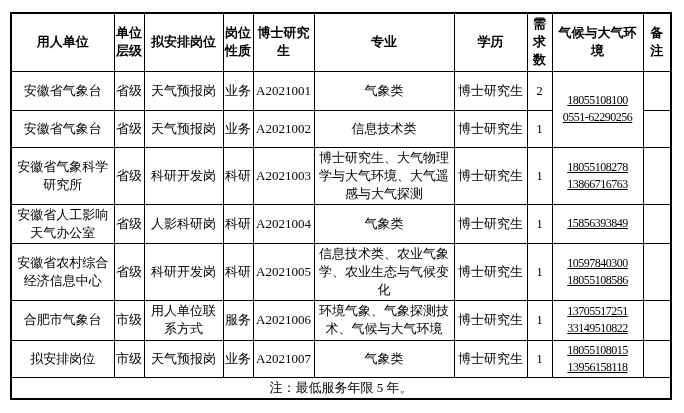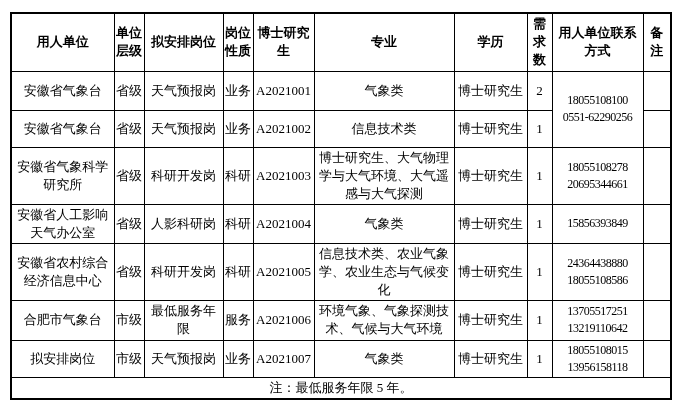--- a/index.html
+++ b/index.html
@@ -37,20 +37,21 @@
   tr.r4{height:56px;padding-left:16px;}
   tr.r5{height:40px;}
   tr.r6{height:36px;}
   tr.noterow{height:22px;}
   td.code{font-size:12px;white-space:nowrap;}
   .contact-line{
     font-size:12px;
     line-height:17px;
     white-space:nowrap;
     letter-spacing:-0.5px;
+    text-decoration:underline;
   }
   td.note-cell{
     text-align:left;
     padding-left:3px;
     font-size:13px;
   }
 </style>
 </head>
 <body>
 
@@ -71,21 +72,21 @@
     <tbody>
       <tr class="hdr">
         <th>用人单位</th>
         <th>单位层级</th>
         <th>拟安排岗位</th>
         <th>岗位性质</th>
         <th>博士研究生</th>
         <th>专业</th>
         <th>学历</th>
         <th>需求数</th>
-        <th>用人单位联系方式</th>
+        <th>气候与大气环境</th>
         <th>备注</th>
       </tr>
 
       <tr class="r0">
         <td>安徽省气象台</td>
         <td>省级</td>
         <td>天气预报岗</td>
         <td>业务</td>
         <td class="code">A2021001</td>
         <td>气象类</td>
@@ -114,21 +115,21 @@
         <td>安徽省气象科学研究所</td>
         <td>省级</td>
         <td>科研开发岗</td>
         <td>科研</td>
         <td class="code">A2021003</td>
         <td>博士研究生、大气物理学与大气环境、大气遥感与大气探测</td>
         <td>博士研究生</td>
         <td>1</td>
         <td>
           <div class="contact-line">18055108278</div>
-          <div class="contact-line">20695344661</div>
+          <div class="contact-line">13866716763</div>
         </td>
         <td></td>
       </tr>
 
       <tr class="r3">
         <td>安徽省人工影响天气办公室</td>
         <td>省级</td>
         <td>人影科研岗</td>
         <td>科研</td>
         <td class="code">A2021004</td>
@@ -144,38 +145,38 @@
       <tr class="r4">
         <td>安徽省农村综合经济信息中心</td>
         <td>省级</td>
         <td>科研开发岗</td>
         <td>科研</td>
         <td class="code">A2021005</td>
         <td>信息技术类、农业气象学、农业生态与气候变化</td>
         <td>博士研究生</td>
         <td>1</td>
         <td>
-          <div class="contact-line">24364438880</div>
+          <div class="contact-line">10597840300</div>
           <div class="contact-line">18055108586</div>
         </td>
         <td></td>
       </tr>
 
       <tr class="r5">
         <td>合肥市气象台</td>
         <td>市级</td>
-        <td>最低服务年限</td>
+        <td>用人单位联系方式</td>
         <td>服务</td>
         <td class="code">A2021006</td>
         <td>环境气象、气象探测技术、气候与大气环境</td>
         <td>博士研究生</td>
         <td>1</td>
         <td>
           <div class="contact-line">13705517251</div>
-          <div class="contact-line">13219110642</div>
+          <div class="contact-line">33149510822</div>
         </td>
         <td></td>
       </tr>
 
       <tr class="r6">
         <td>拟安排岗位</td>
         <td>市级</td>
         <td>天气预报岗</td>
         <td>业务</td>
         <td class="code">A2021007</td>

